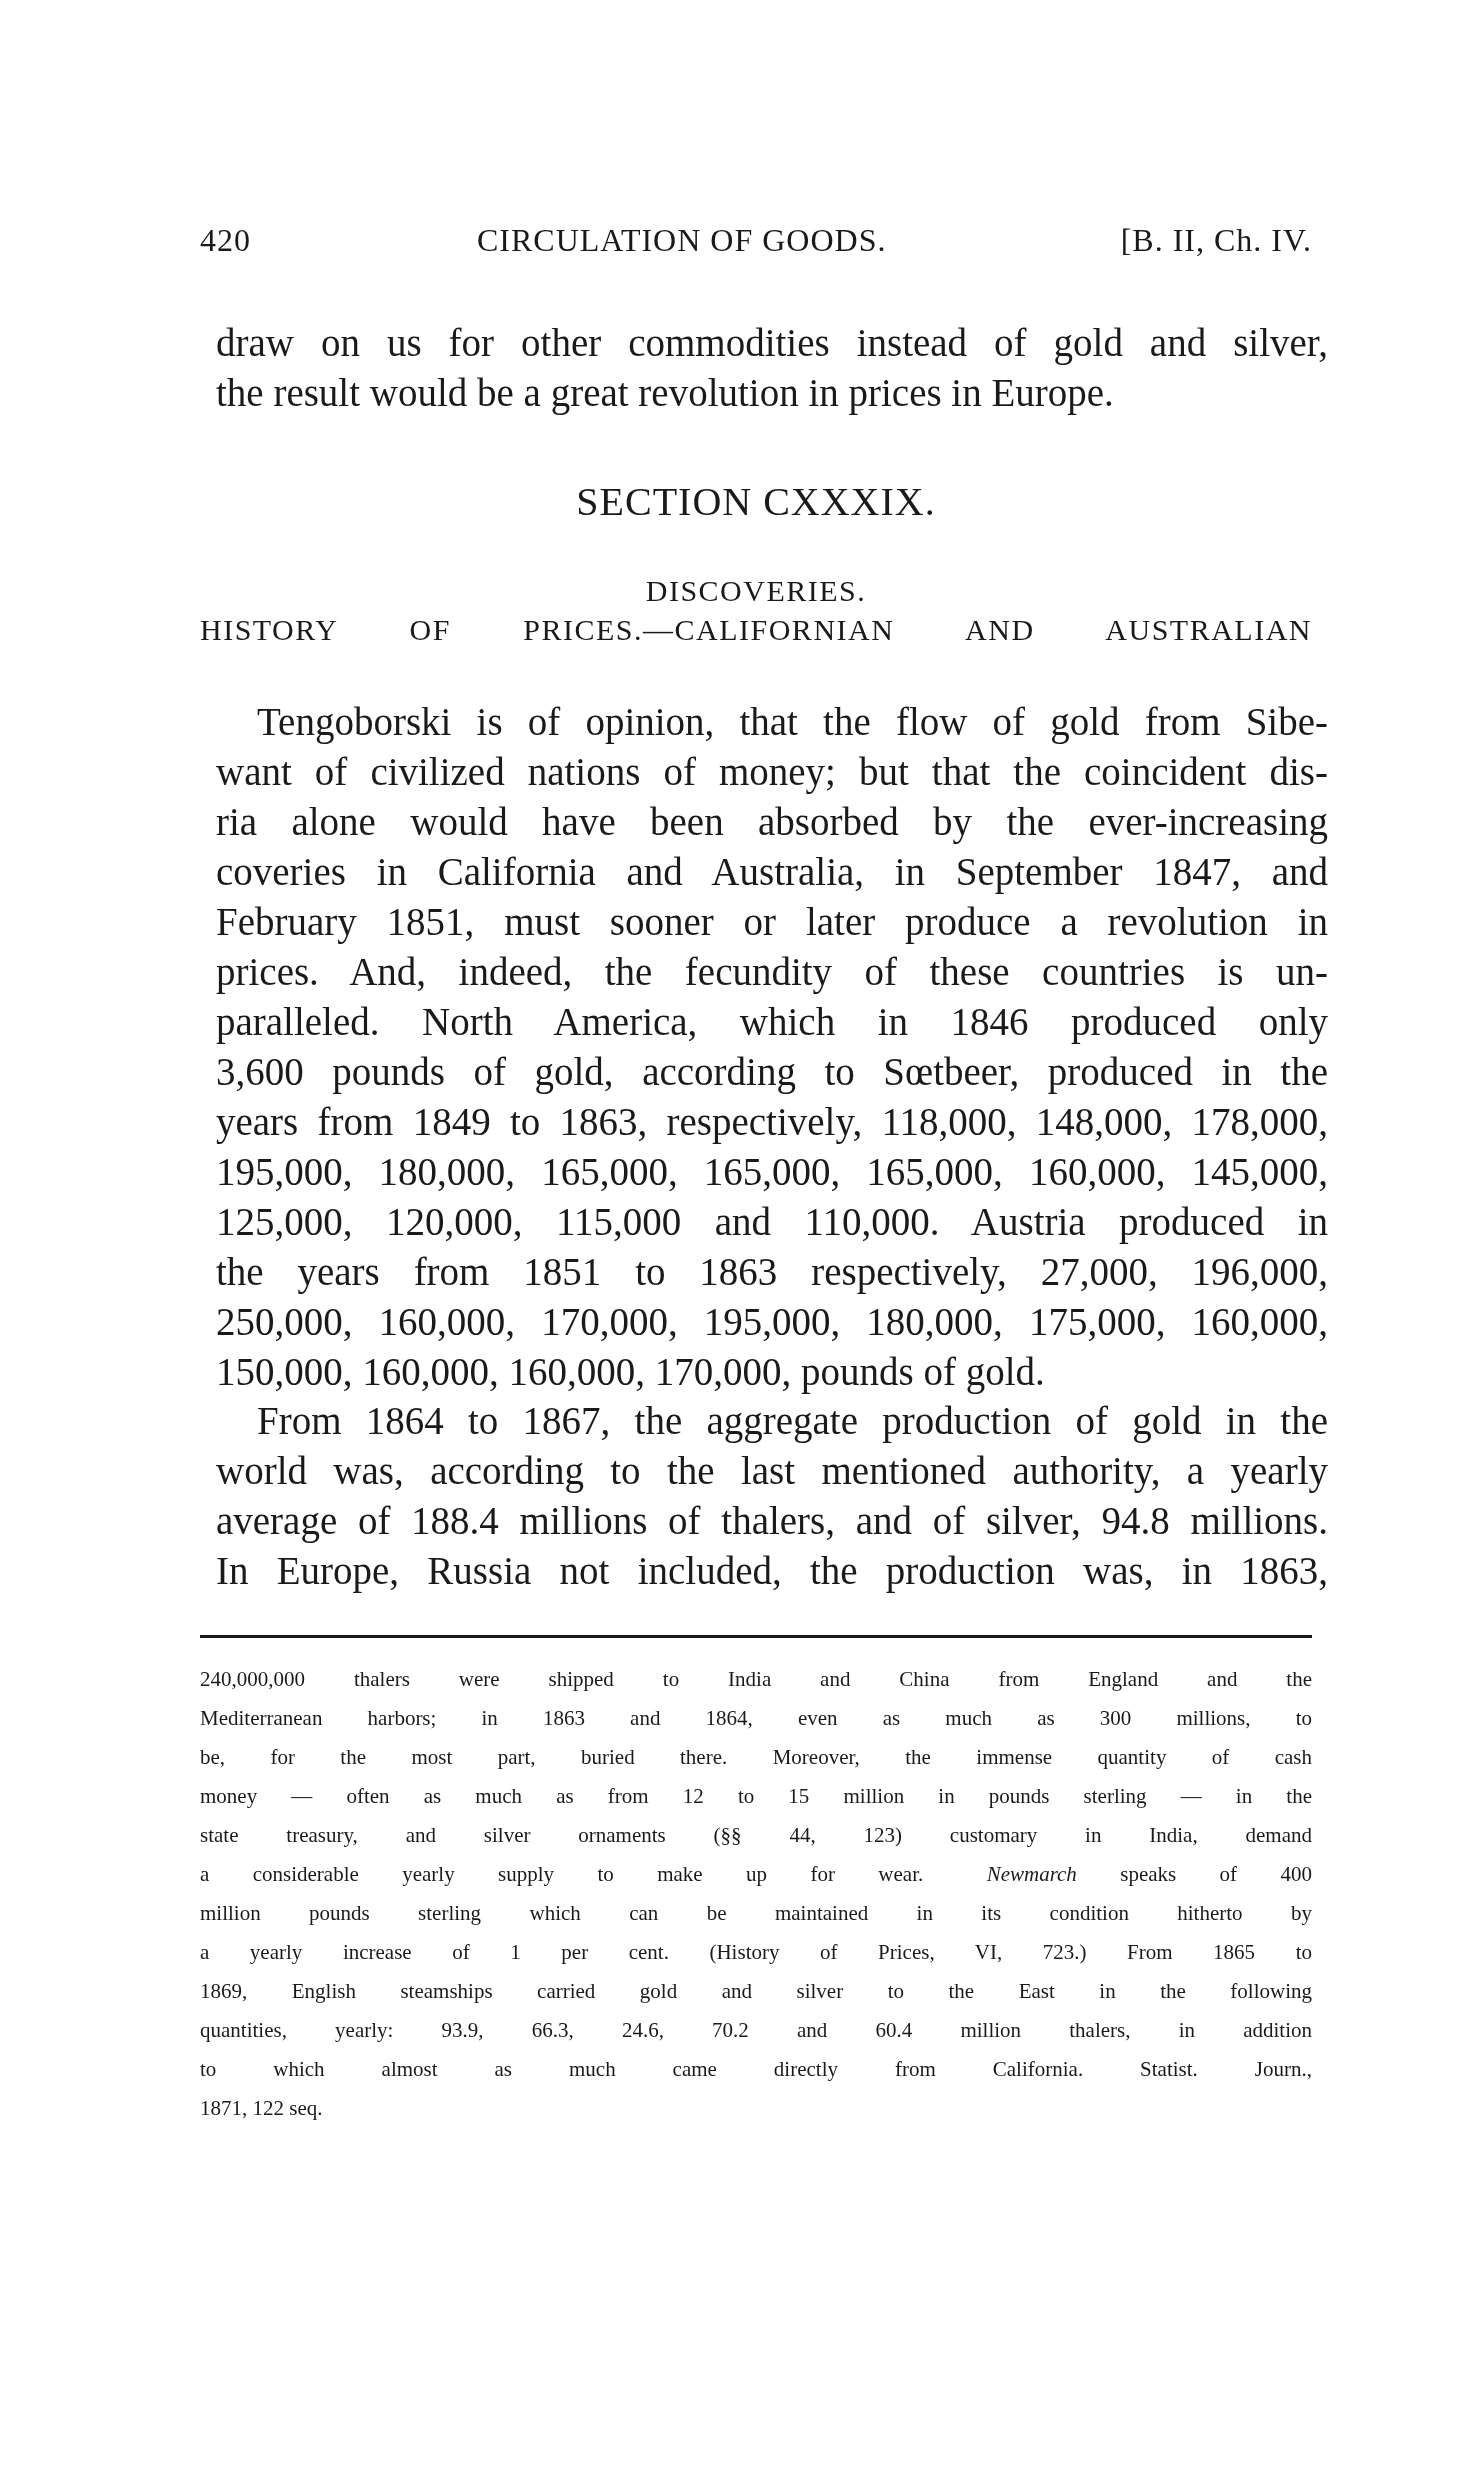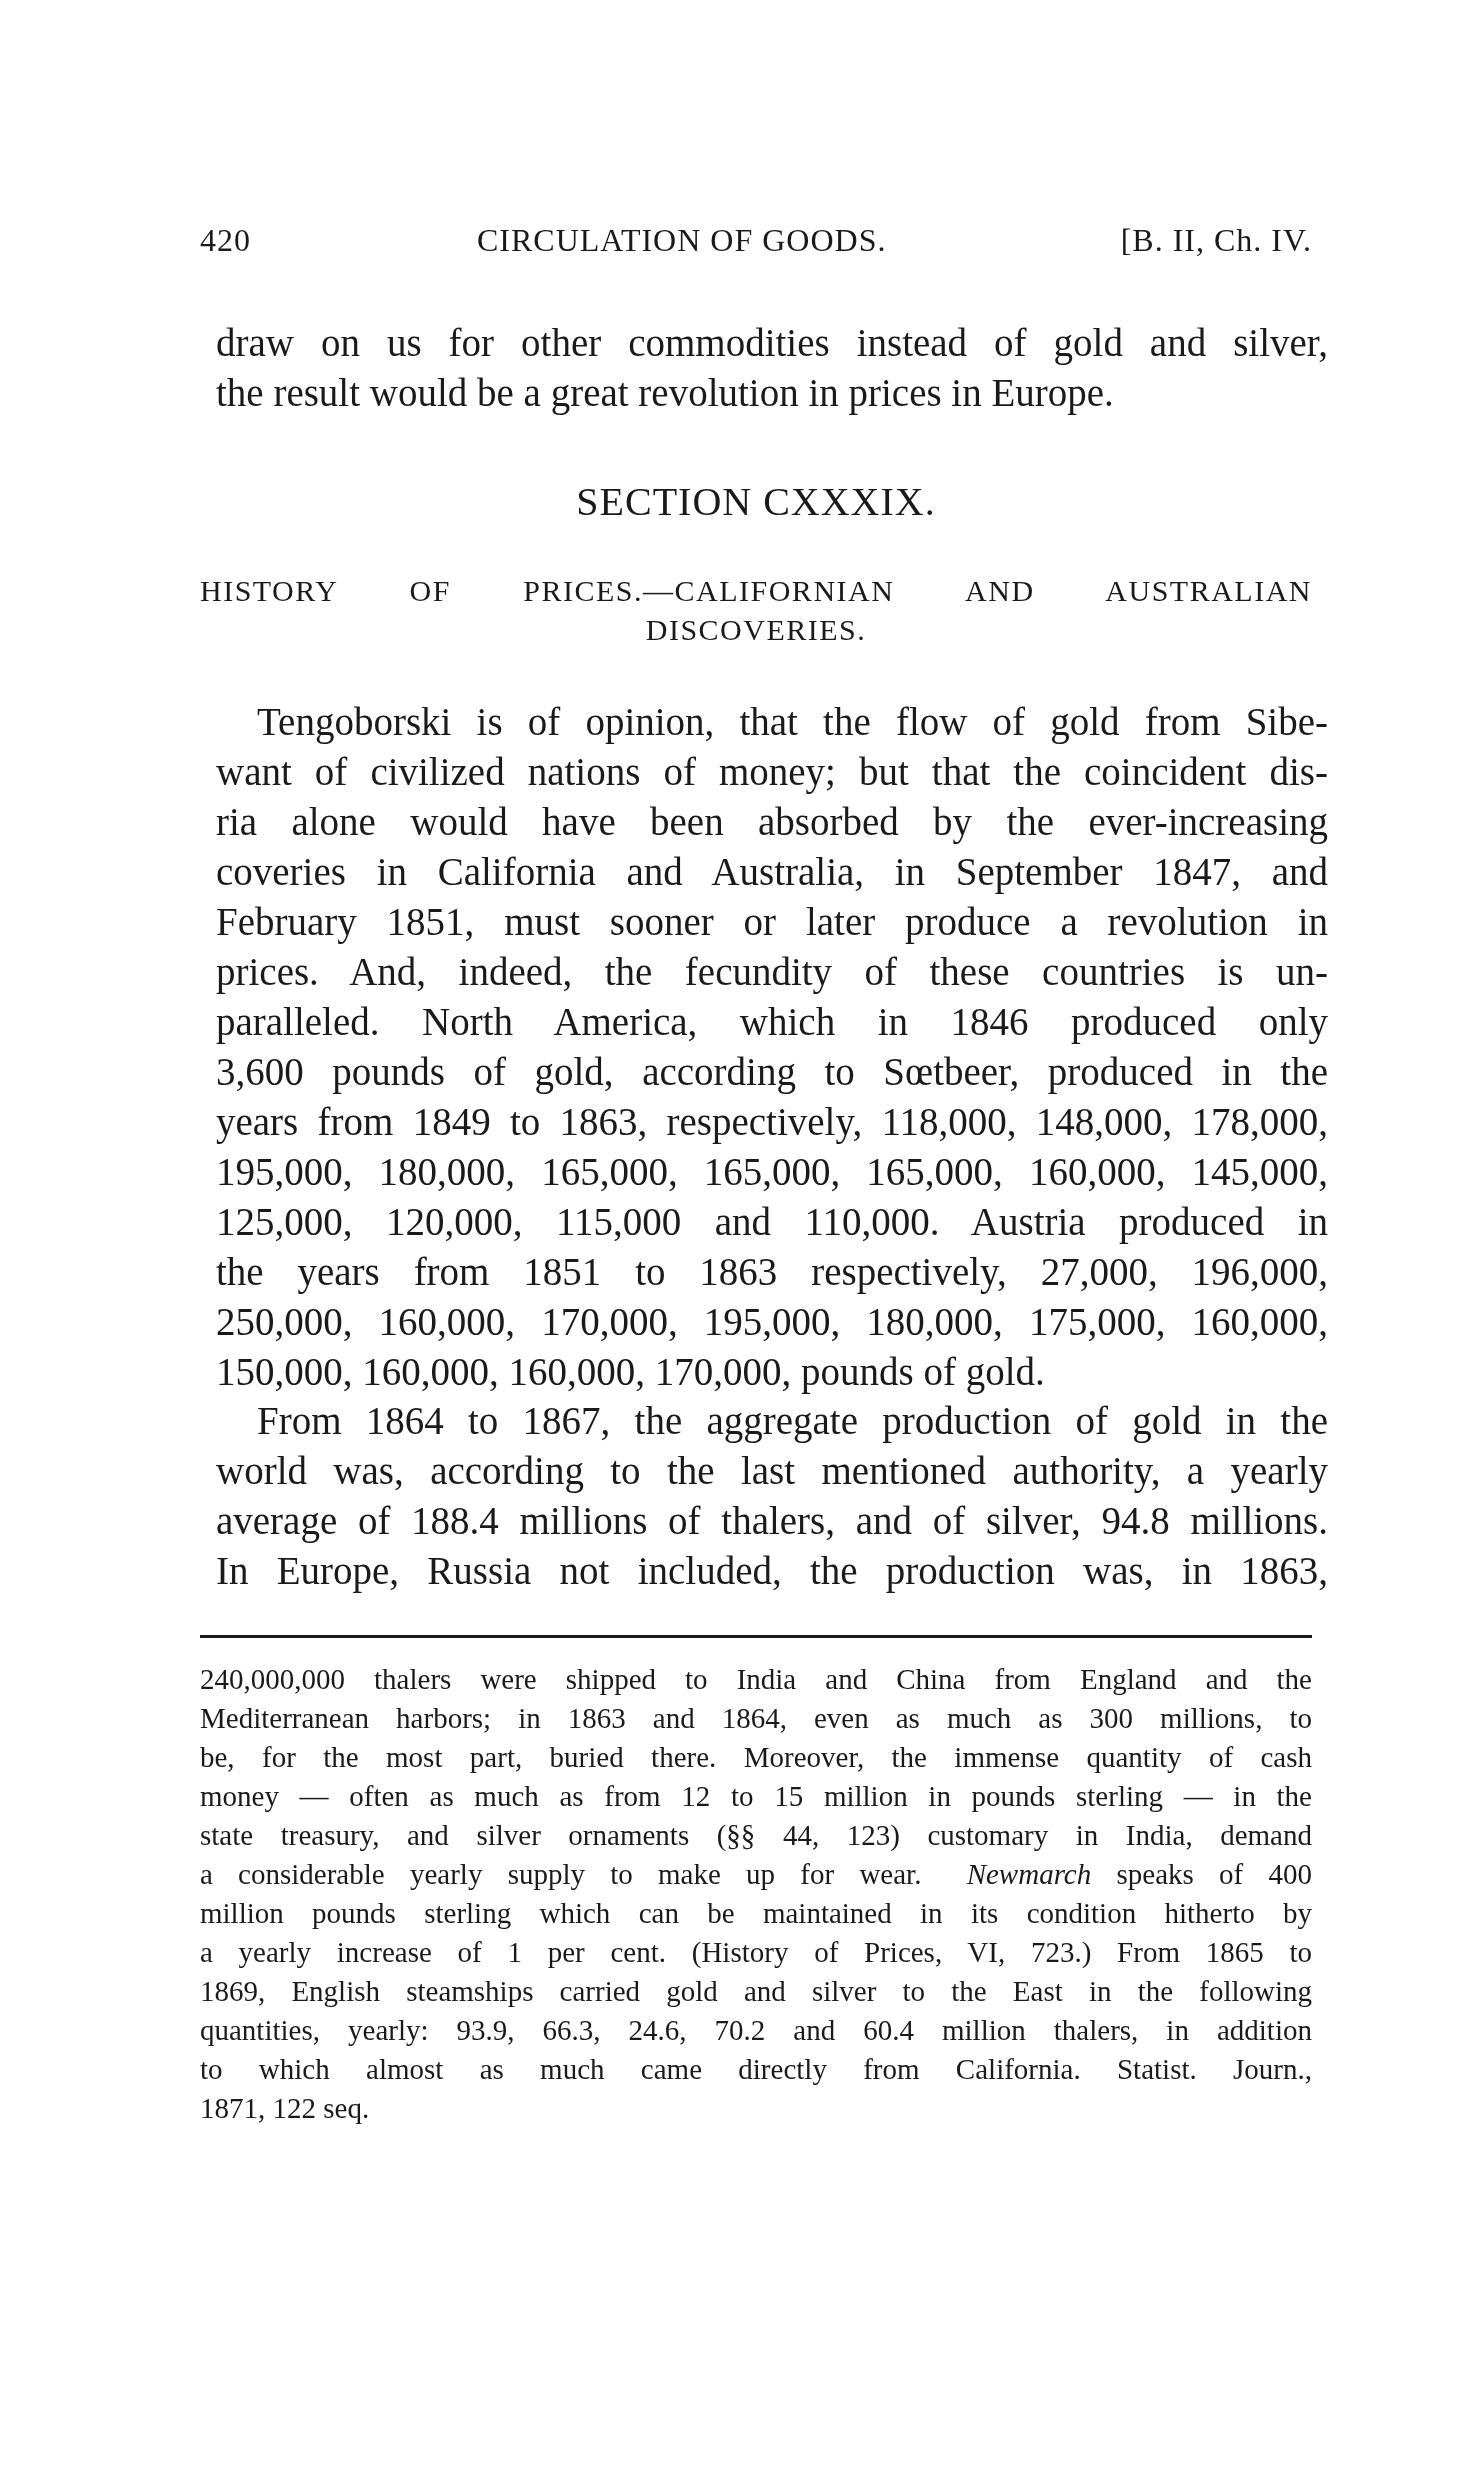--- a/index.html
+++ b/index.html
@@ -33,21 +33,21 @@
   .line.indent { padding-left: 41px; }
   .para1 { position: absolute; top: 681px; left: 0; width: 1112px; }
   .para2 { position: absolute; top: 1380px; left: 0; width: 1112px; }
   .rule {
     position: absolute; top: 1635px; left: 0; width: 1112px; height: 2.9px; background: #1a1a1a;
   }
   .footnote {
     position: absolute; top: 1660px; left: 0; width: 1112px;
     font-size: 29px; line-height: 39px;
   }
-  .footnote .line { font-size: 29px; }
+  .footnote .line { font-size: 21px; }
   i { font-style: italic; margin-left: 20px; }
 </style>
 </head>
 <body>
 
 <div class="page">
 
   <div class="header">
     <span class="num">420</span>
     <span class="title">CIRCULATION OF GOODS.</span>
@@ -55,22 +55,22 @@
   </div>
 
   <div class="para-intro body-text">
     <span class="line">draw on us for other commodities instead of gold and silver,</span>
     <span class="line left">the result would be a great revolution in prices in Europe.</span>
   </div>
 
   <div class="section-title">SECTION CXXXIX.</div>
 
   <div class="section-subtitle">
+    <span class="line" style="text-align:center;text-align-last:center;">DISCOVERIES.</span>
     <span class="line" style="text-align:center;text-align-last:justify;">HISTORY OF PRICES.—CALIFORNIAN AND AUSTRALIAN</span>
-    <span class="line" style="text-align:center;text-align-last:center;">DISCOVERIES.</span>
   </div>
 
   <div class="para1 body-text">
     <span class="line indent">Tengoborski is of opinion, that the flow of gold from Sibe-</span>
     <span class="line">want of civilized nations of money; but that the coincident dis-</span>
     <span class="line">ria alone would have been absorbed by the ever-increasing</span>
     <span class="line">coveries in California and Australia, in September 1847, and</span>
     <span class="line">February 1851, must sooner or later produce a revolution in</span>
     <span class="line">prices. And, indeed, the fecundity of these countries is un-</span>
     <span class="line">paralleled. North America, which in 1846 produced only</span>

